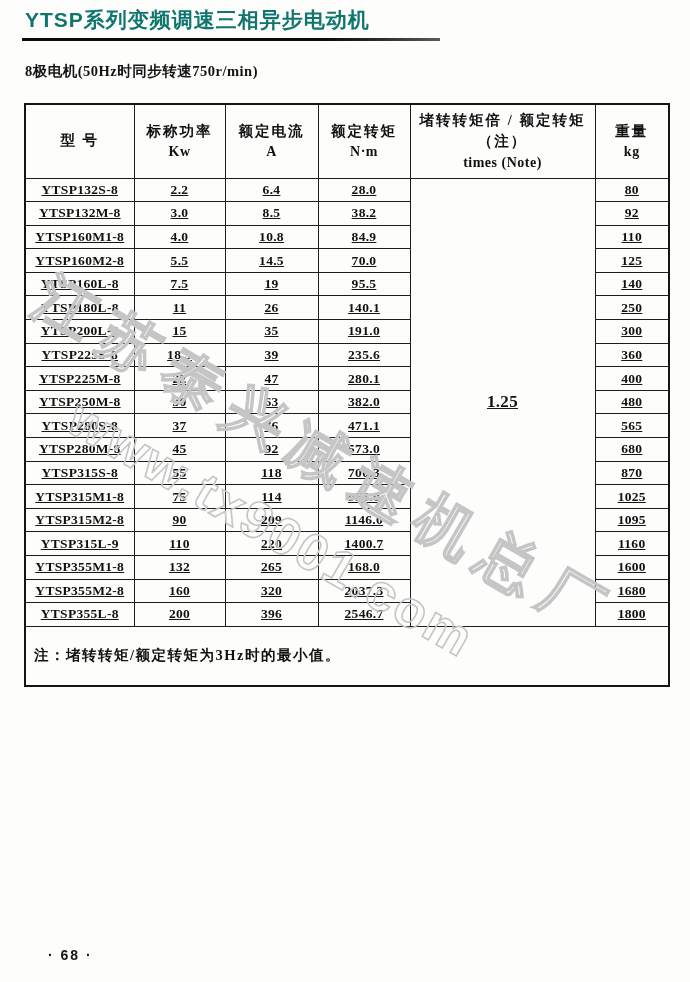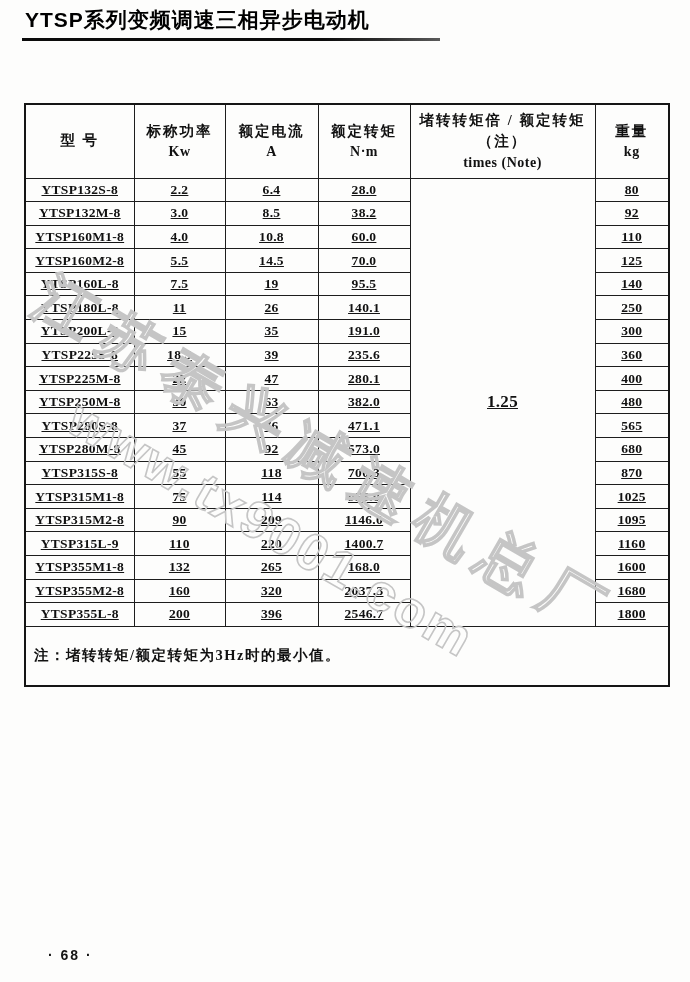--- a/index.html
+++ b/index.html
@@ -7,21 +7,21 @@
     width:690px;height:982px;position:relative;overflow:hidden;
     background:#fdfdfc;color:#141414;
     font-family:"Liberation Serif", serif;
   }
   .page{position:absolute;inset:0;}
 
   
   .title{
     position:absolute;left:25px;top:6px;
     font-family:"Liberation Sans", sans-serif;
-    font-weight:bold;font-size:21px;letter-spacing:1px;color:#000000;
+    font-weight:bold;font-size:21px;letter-spacing:1px;color:#0f766e;
     white-space:nowrap;
   }
   .title-rule{
     position:absolute;left:22px;top:38px;width:418px;height:3px;
     background:linear-gradient(to right,#0b0b0b 0%,#0b0b0b 72%,#2e2e2e 86%,#5a5a5a 100%);
   }
   .subtitle{
     position:absolute;left:25px;top:62px;
     font-weight:bold;font-size:14.5px;letter-spacing:.5px;
     white-space:nowrap;
@@ -72,20 +72,21 @@
     font-weight:bold;font-size:14px;letter-spacing:2px;
   }
 </style>
 </head>
 <body>
 
 <div class="page">
 
   <div class="title">YTSP系列变频调速三相异步电动机</div>
   <div class="title-rule"></div>
+  <div class="subtitle">8极电机(50Hz时同步转速750r/min)</div>
 
   <table class="spec">
     <colgroup>
       <col style="width:109px">
       <col style="width:91px">
       <col style="width:93px">
       <col style="width:92px">
       <col style="width:185px">
       <col style="width:74px">
     </colgroup>
@@ -132,21 +133,21 @@
           <td>YTSP132M-8</td>
           <td>3.0</td>
           <td>8.5</td>
           <td>38.2</td>
           <td>92</td>
         </tr>
         <tr>
           <td>YTSP160M1-8</td>
           <td>4.0</td>
           <td>10.8</td>
-          <td>60.0</td>
+          <td>84.9</td>
           <td>110</td>
         </tr>
         <tr>
           <td>YTSP160M2-8</td>
           <td>5.5</td>
           <td>14.5</td>
           <td>70.0</td>
           <td>125</td>
         </tr>
         <tr>

